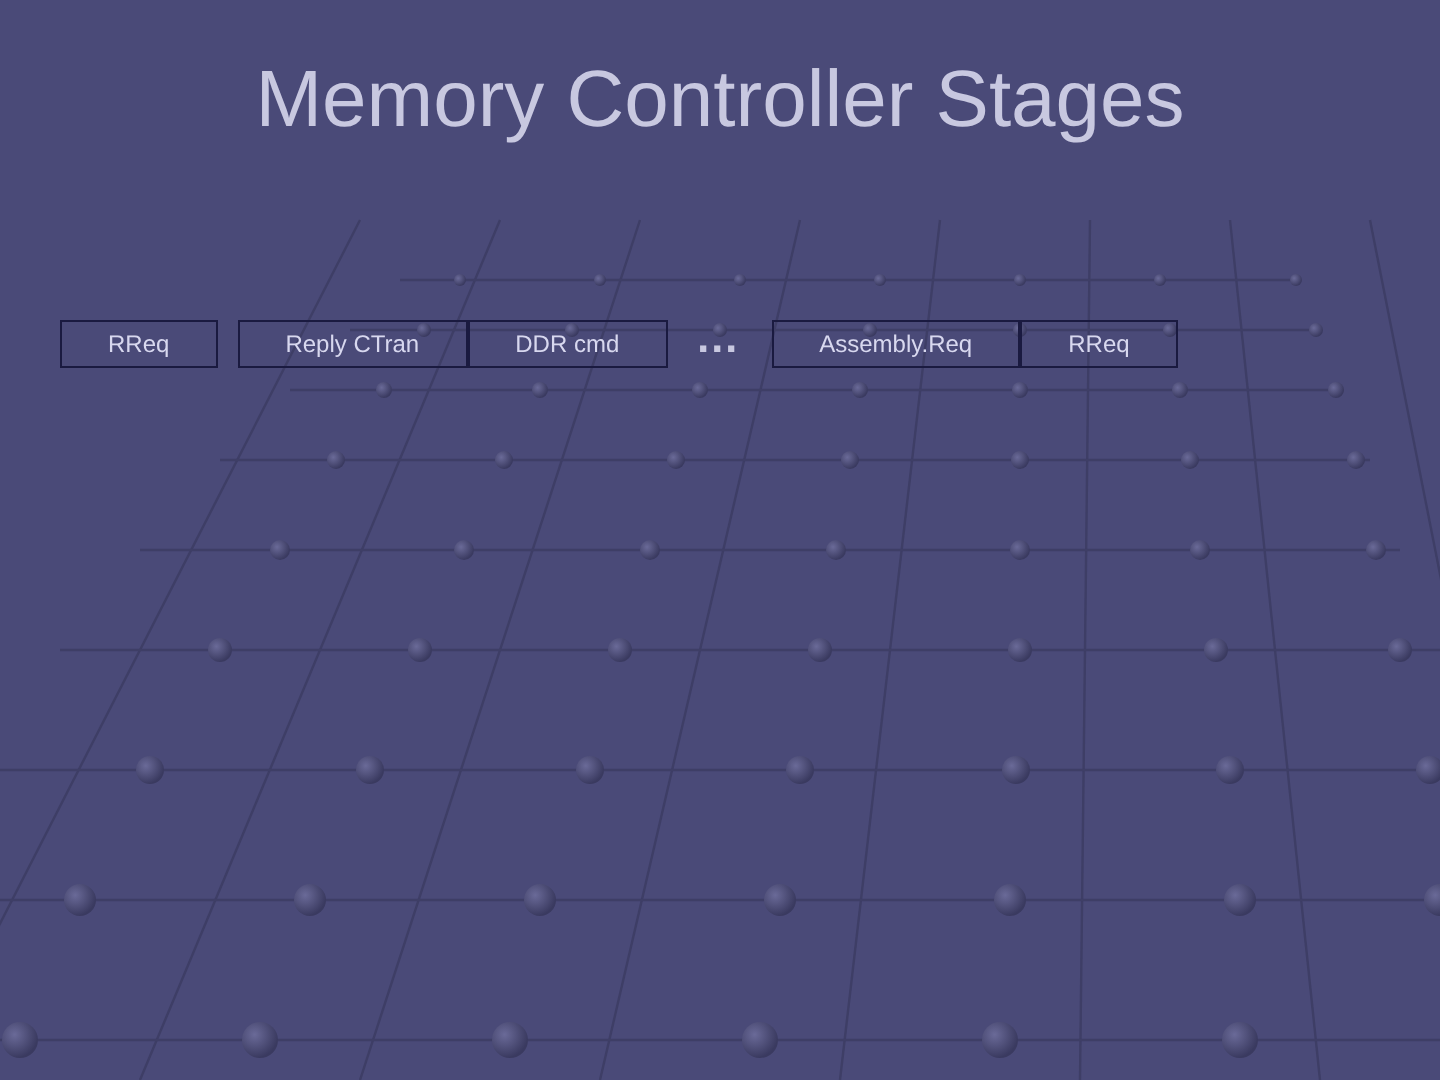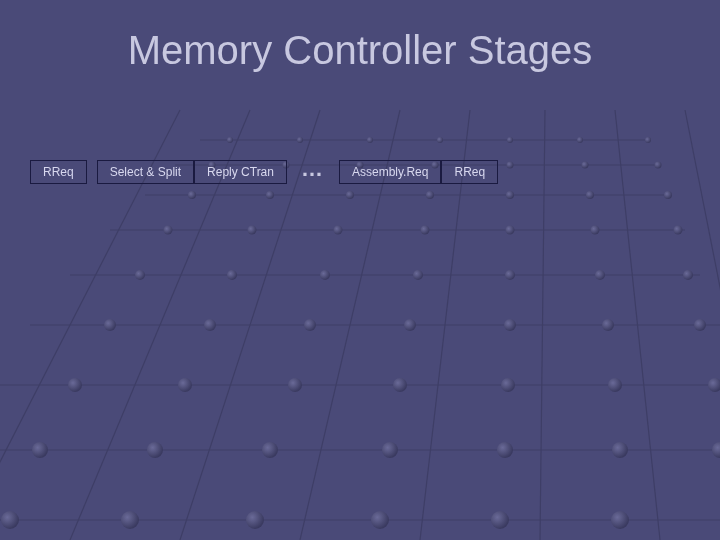--- a/index.html
+++ b/index.html
@@ -34,21 +34,21 @@
     display: flex;
     align-items: center;
     z-index: 2;
   }
   .stage {
     border: 1px solid #1a1a40;
     background: rgba(74,74,120,0.0);
     color: #d8d8ef;
     font-size: 12px;
     font-family: Arial, sans-serif;
-    padding: 4px 12px;
+    padding: 4px 23px;
     white-space: nowrap;
     height: 24px;
     display: flex;
     align-items: center;
     justify-content: center;
   }
   .gap-small { width: 10px; flex: 0 0 10px; }
   .ellipsis {
     color: #c8c8e0;
     font-size: 22px;
@@ -165,18 +165,18 @@
       <circle cx="580" cy="140" r="3"></circle>
       <circle cx="648" cy="140" r="3"></circle>
   </g>
 </svg>
 
 <div class="title">Memory Controller Stages</div>
 
 <div class="pipeline">
   <div class="stage">RReq</div>
   <div class="gap-small"></div>
-  <div class="stage">Select &amp; Split</div>
   <div class="stage">Reply CTran</div>
+  <div class="stage">DDR cmd</div>
   <div class="ellipsis">…</div>
   <div class="stage">Assembly.Req</div>
   <div class="stage">RReq</div>
 </div>
 
 </body></html>

